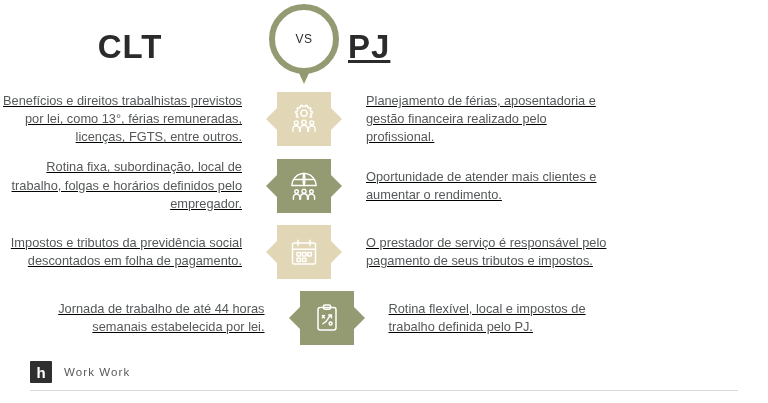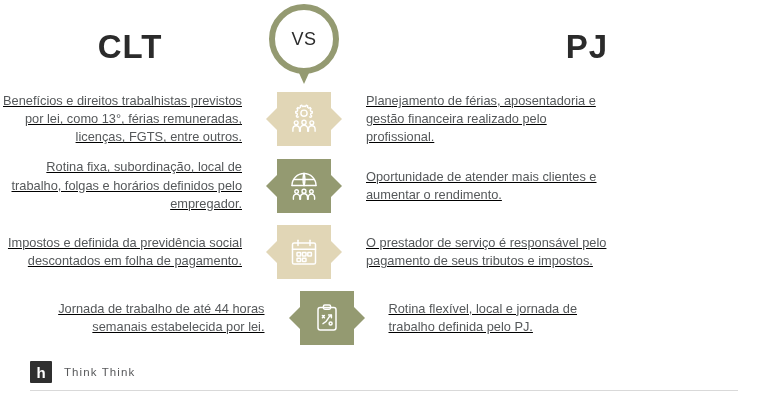--- a/index.html
+++ b/index.html
@@ -33,21 +33,21 @@
   .header-title {
     font-size: 33px;
     font-weight: bold;
     color: #2b2b2b;
     letter-spacing: 1px;
     line-height: 1;
     width: 270px;
     text-align: center;
   }
   .header-title.left  { text-align: center; margin-right: 44px; }
-  .header-title.right { text-align: right; margin-left: 44px; }
+  .header-title.right { text-align: left; margin-left: 44px; text-decoration: underline; }
 
   .vs-marker {
     position: absolute;
     left: 50%;
     top: 4px;
     transform: translateX(-50%);
     width: 84px;
     height: 84px;
     display: flex;
     align-items: flex-start;
@@ -61,21 +61,21 @@
     border: 6px solid #949a71;
     background: #ffffff;
     display: flex;
     align-items: center;
     justify-content: center;
     box-sizing: border-box;
     position: relative;
     z-index: 2;
   }
   .vs-text {
-    font-size: 18px;
+    font-size: 12px;
     color: #2b2b2b;
     letter-spacing: 0.5px;
     font-weight: normal;
   }
   .vs-tail {
     position: absolute;
     top: 58px;
     left: 50%;
     transform: translateX(-50%);
     width: 0;
@@ -271,21 +271,21 @@
           </span>
         </div>
       </div>
       <div class="col-right">
         <div class="desc">Oportunidade de atender mais clientes e aumentar o rendimento.</div>
       </div>
     </div>
 
     <div class="row">
       <div class="col-left">
-        <div class="desc">Impostos e definida da previdência social descontados em folha de pagamento.</div>
+        <div class="desc">Impostos e tributos da previdência social descontados em folha de pagamento.</div>
       </div>
       <div class="col-badge">
         <div class="badge">
           <div class="badge-body" style="background:#e1d6b6;"></div>
           <div class="badge-arrow-l" style="border-right:11px solid #e1d6b6;"></div>
           <div class="badge-arrow-r" style="border-left:11px solid #e1d6b6;"></div>
           <span class="badge-icon">
             <svg viewBox="0 0 34 34" fill="none" stroke="#ffffff" stroke-width="1.5" stroke-linecap="round" stroke-linejoin="round">
               <rect x="5.5" y="8" width="23" height="21" rx="1.6"></rect>
               <path d="M5.5 14.2 h23"></path>
@@ -320,27 +320,27 @@
               <rect x="13.4" y="4" width="7.2" height="4.2" rx="1.4"></rect>
               <path d="M13 22.6 q3.4 -1.6 4.8 -4.6 q1.2 -2.6 3.4 -3.6"></path>
               <path d="M18.6 14 h2.8 v2.8"></path>
               <path d="M12.4 14.6 l2 2.2 M14.4 14.6 l-2 2.2"></path>
               <circle cx="20.6" cy="22.4" r="1.5"></circle>
             </svg>
           </span>
         </div>
       </div>
       <div class="col-right">
-        <div class="desc">Rotina flexível, local e jornada de trabalho definida pelo PJ.</div>
+        <div class="desc">Rotina flexível, local e impostos de trabalho definida pelo PJ.</div>
       </div>
     </div>
 
   </div>
 
   <div class="footer">
     <div class="footer-brand">
       <div class="footer-logo">h</div>
-      <div class="footer-name">Think Think</div>
+      <div class="footer-name">Work Work</div>
     </div>
     <div class="footer-rule"></div>
   </div>
 
 </div>
 
 </body></html>

